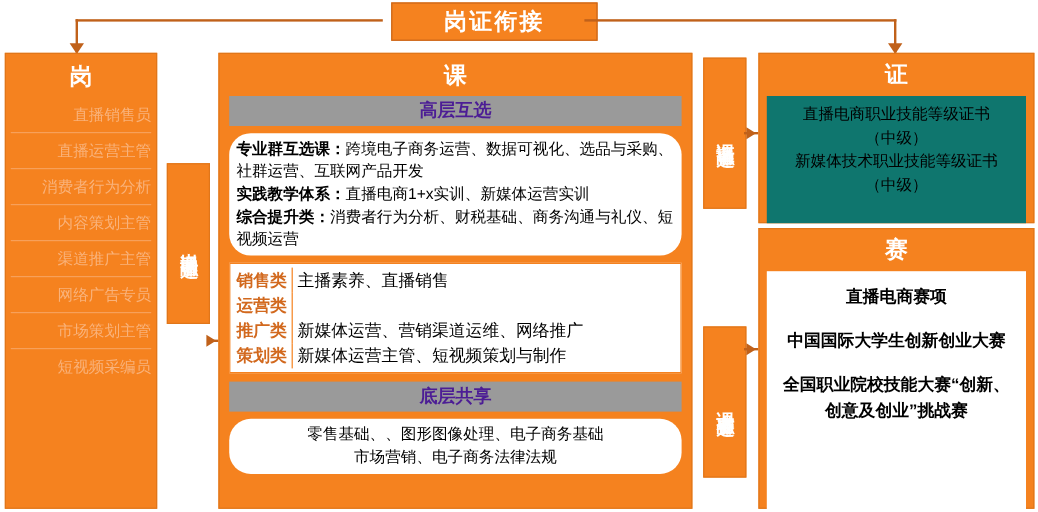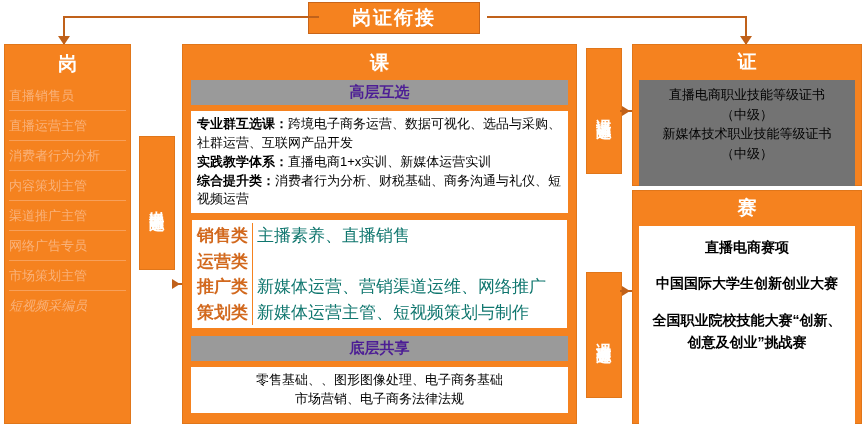--- a/index.html
+++ b/index.html
@@ -8,44 +8,44 @@
     background:#ffffff;
     font-family:"Liberation Sans","DejaVu Sans",sans-serif;
     position:relative;
     overflow:hidden;
     color:#000;
   }
   .canvas{position:absolute;left:0;top:0;width:865px;height:427px;}
 
   
   .top-banner{
-    position:absolute;left:308px;top:2px;width:170px;height:30px;
+    position:absolute;left:326px;top:2px;width:170px;height:30px;
     background:#f5821f;border:1px solid #c8651a;
     display:flex;align-items:center;justify-content:center;
     color:#fff;font-size:19px;font-weight:bold;letter-spacing:2px;
   }
   
   .ln{position:absolute;background:#c0611a;}
 
   
   .col-gang{
     position:absolute;left:4px;top:44px;width:125px;height:378px;
     background:#f5821f;border:1px solid #e0761a;
   }
   .col-gang .hd{
     text-align:center;color:#fff;font-size:19px;font-weight:bold;
     padding-top:6px;padding-bottom:4px;
   }
   .gang-list{padding:0 4px;}
   .gang-item{
-    color:#f9b27a;font-size:13px;text-align:left;
+    color:#f9b27a;font-size:13px;text-align:right;
     padding:6px 0 5px 0;
     border-bottom:1px solid #f7a05a;
   }
-  .gang-item.last{border-bottom:none;font-style:italic;}
+  .gang-item.last{border-bottom:none;}
 
   
   .conn-col{
     position:absolute;background:#f5821f;border:1px solid #e0761a;
     color:#fff;font-size:15px;font-weight:bold;text-align:center;
     display:flex;align-items:center;justify-content:center;
   }
   .vtext{writing-mode:vertical-rl;text-orientation:upright;letter-spacing:2px;line-height:1.15;}
 
   
@@ -56,52 +56,52 @@
   .col-ke .hd{
     text-align:center;color:#fff;font-size:19px;font-weight:bold;
     padding-top:5px;padding-bottom:4px;
   }
   .band{
     background:#9a9a9a;color:#4c1d95;font-size:15px;font-weight:bold;
     text-align:center;padding:3px 0;margin:0 8px;
   }
   .whitebox{
     background:#ffffff;margin:6px 8px 0 8px;padding:4px 6px;
-    font-size:13px;line-height:1.45;color:#000;
+    font-size:13px;line-height:1.45;color:#000;border-radius:18px;
   }
   .whitebox.center{text-align:center;}
   .bold{font-weight:bold;}
   .mid-table{
     background:#ffffff;margin:6px 8px 0 8px;padding:3px 5px;
     border:1px solid #f5821f;
   }
-  .mid-row{display:flex;align-items:flex-end;font-size:17px;line-height:1.5;}
+  .mid-row{display:flex;align-items:flex-end;font-size:14px;line-height:1.5;}
   .mid-key{color:#d2691e;font-weight:bold;white-space:nowrap;}
   .mid-div{
     width:1px;background:#f5821f;align-self:stretch;margin:0 4px;
   }
-  .mid-val{color:#0f766e;}
+  .mid-val{color:#000000;}
 
   
 
   
   .col-zheng{
     position:absolute;left:632px;top:44px;width:228px;height:140px;
     background:#f5821f;border:1px solid #e0761a;
   }
   .col-sai{
     position:absolute;left:632px;top:190px;width:228px;height:232px;
     background:#f5821f;border:1px solid #e0761a;
   }
   .col-zheng .hd,.col-sai .hd{
     text-align:center;color:#fff;font-size:19px;font-weight:bold;
     padding-top:4px;padding-bottom:3px;
   }
   .zheng-body{
-    background:#737373;margin:2px 6px 0 6px;padding:5px 4px;
+    background:#0f766e;margin:2px 6px 0 6px;padding:5px 4px;
     font-size:13px;line-height:1.5;text-align:center;height:96px;
   }
   .sai-body{
     background:#ffffff;margin:2px 6px 0 6px;padding:10px 6px;
     font-size:14px;line-height:1.6;text-align:center;font-weight:bold;
     height:186px;
   }
   .sai-grp{margin-bottom:14px;}
 
   

